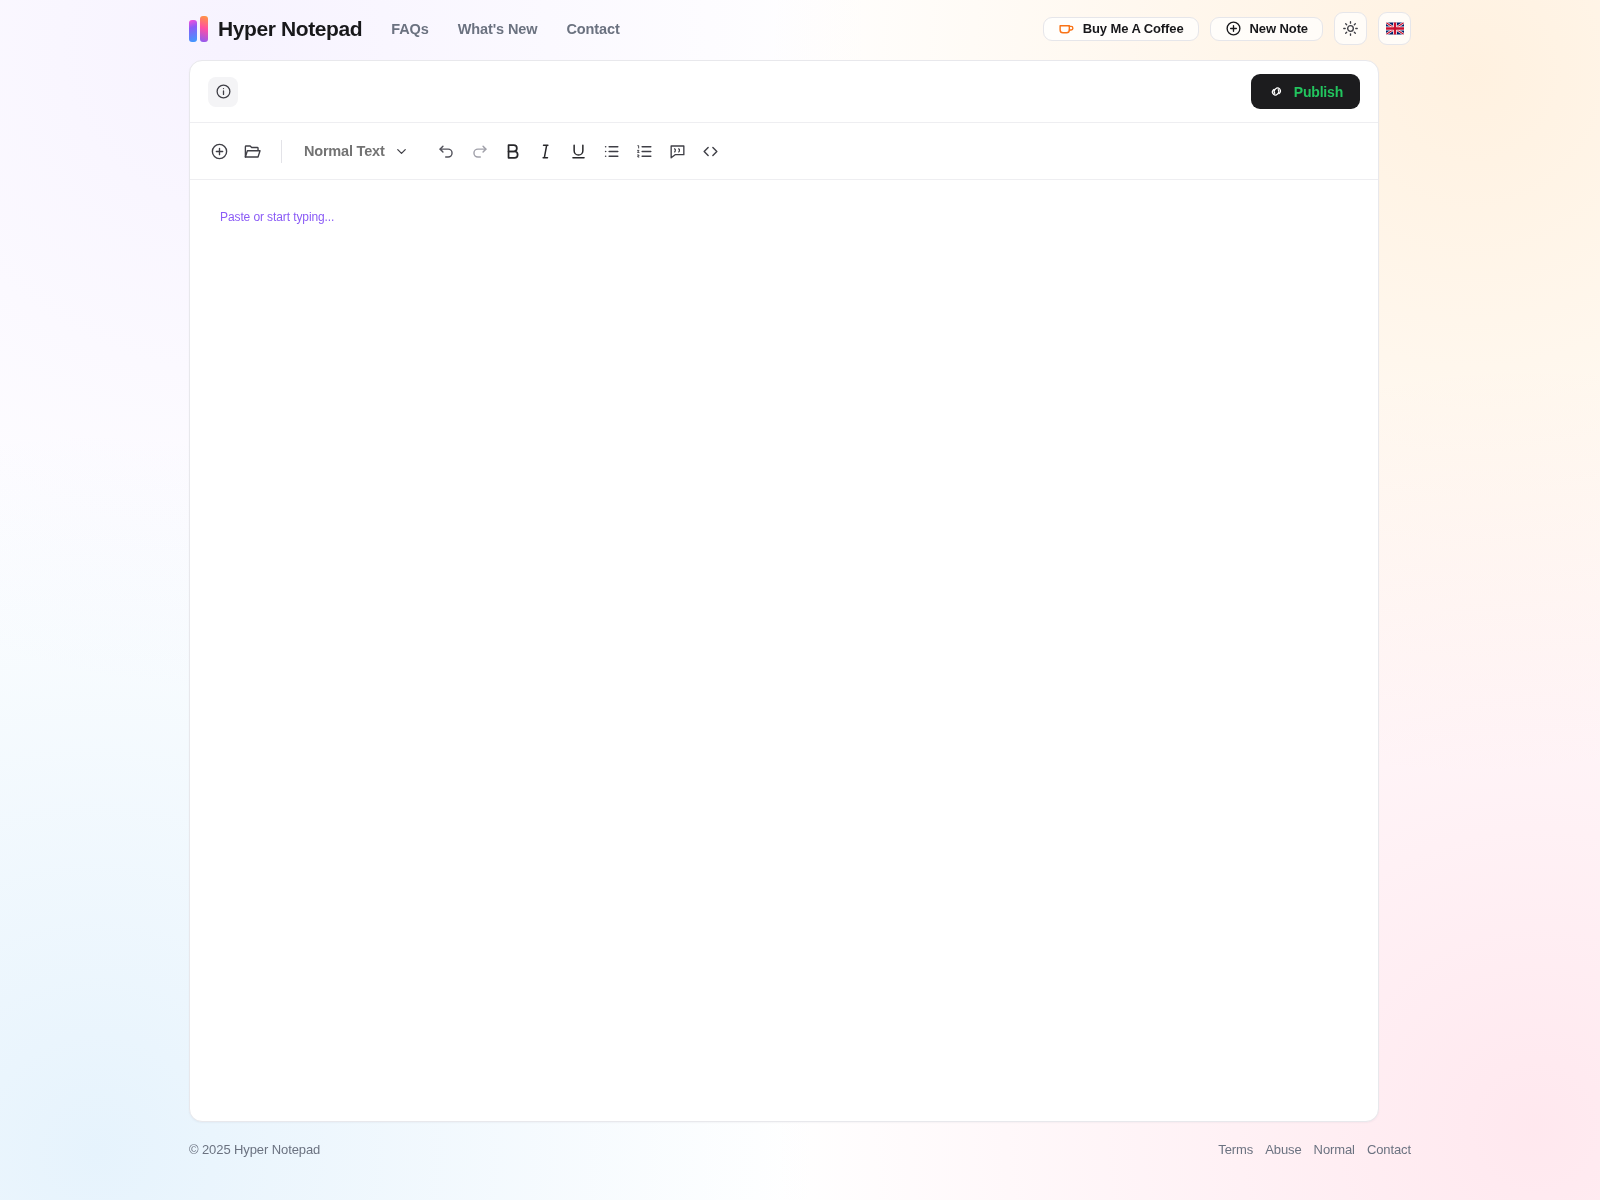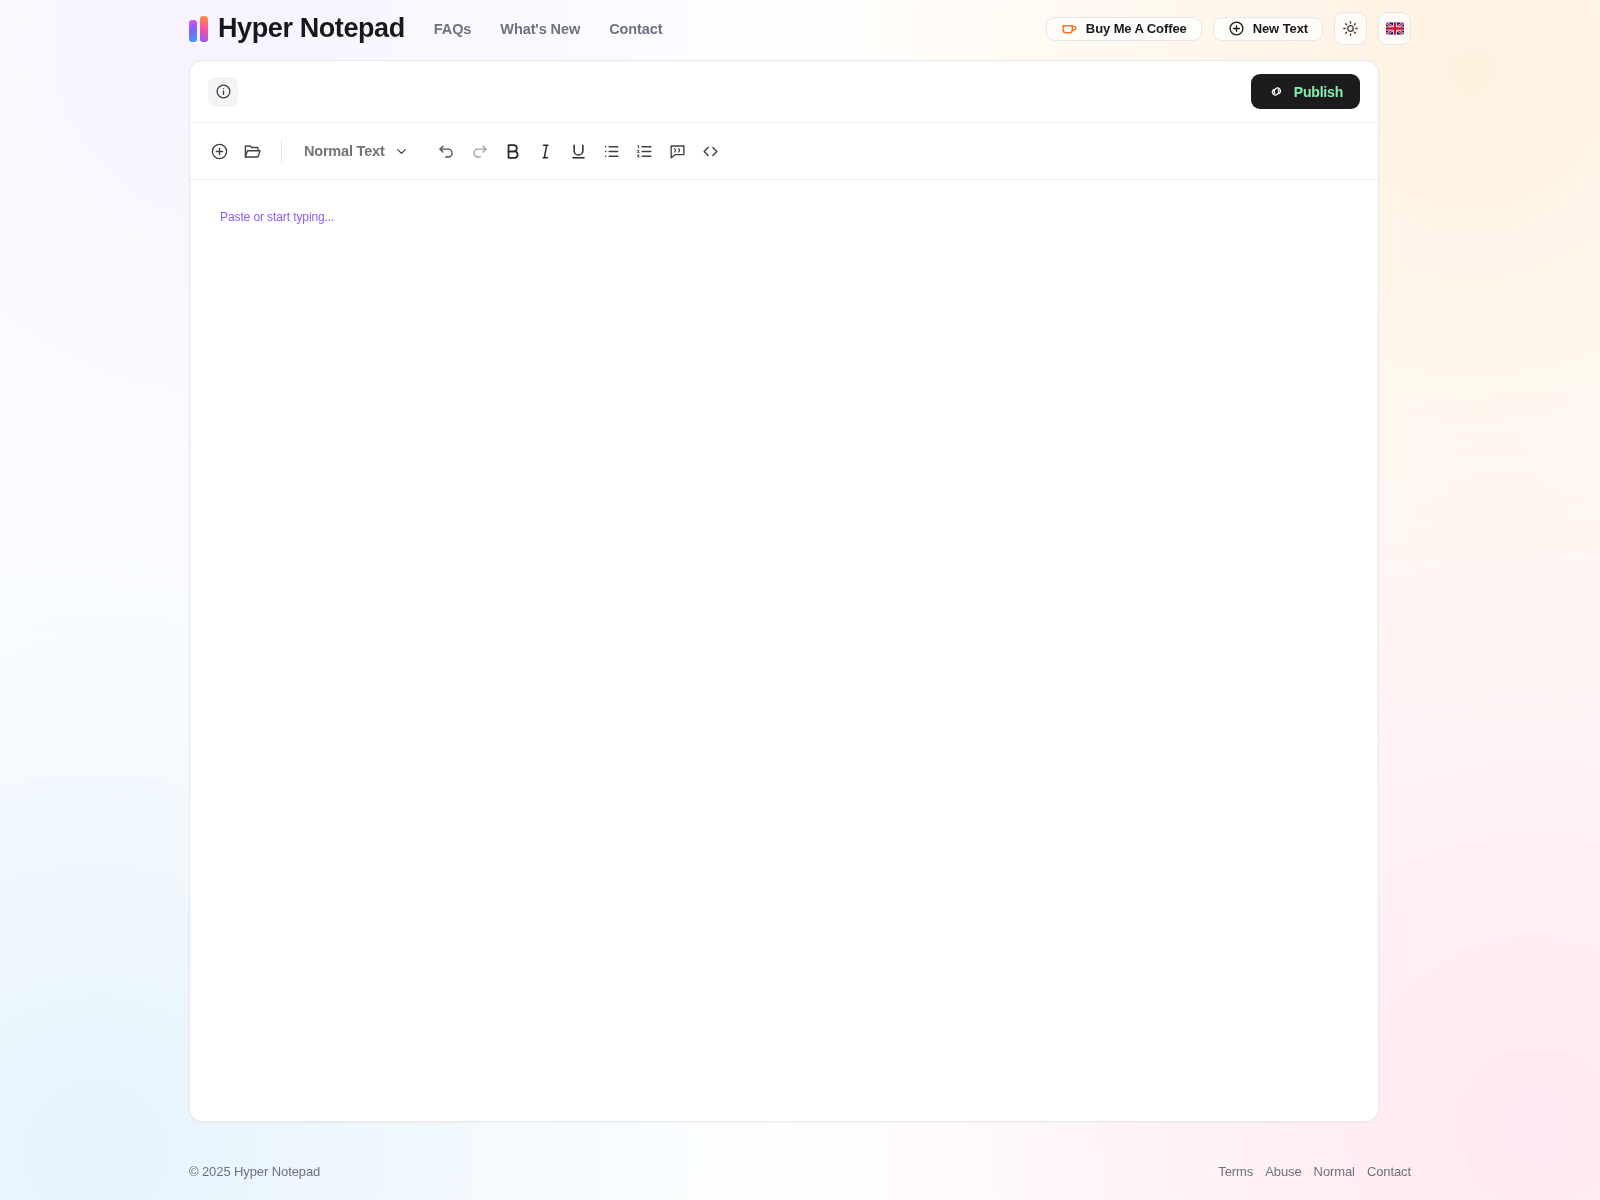--- a/index.html
+++ b/index.html
@@ -24,21 +24,21 @@
   .nav {
     position: absolute; left: 0; top: 0; width: 1600px; height: 57px;
     display: flex; align-items: center;
   }
   .brand { display: flex; align-items: center; gap: 10px; margin-left: 189px; }
   .logo { display: flex; gap: 3px; align-items: flex-end; }
   .logo .bar { width: 8px; border-radius: 3px; }
   .logo .bar.b1 { height: 22px; background: linear-gradient(160deg,#ff4fd8 0%, #8b5cf6 35%, #3b9dff 100%); }
   .logo .bar.b2 { height: 26px; background: linear-gradient(200deg,#ff9a3c 0%, #ff4fa3 48%, #8b5cf6 100%); }
   .brand-name {
-    font-size: 27px; font-weight: 700; color: #18181b; letter-spacing: -0.4px;
+    font-size: 21px; font-weight: 700; color: #18181b; letter-spacing: -0.4px;
   }
   .nav-links { display: flex; align-items: center; gap: 29px; margin-left: 29px; }
   .nav-link {
     font-size: 14.5px; font-weight: 600; color: #6b7280; letter-spacing: -0.1px;
     cursor: pointer; text-decoration: none; white-space: nowrap; text-align: center;
   }
   .nav-right {
     margin-left: auto; margin-right: 189px;
     display: flex; align-items: center; gap: 11px;
   }
@@ -69,21 +69,21 @@
     height: 62px; display: flex; align-items: center;
     padding: 0 18px; border-bottom: 1px solid #eeeef1; flex: 0 0 auto;
   }
   .info-btn {
     width: 30px; height: 30px; border-radius: 8px; background: #f4f4f6;
     display: flex; align-items: center; justify-content: center; cursor: pointer;
   }
   .publish-btn {
     margin-left: auto; display: flex; align-items: center; gap: 9px;
     height: 35px; padding: 0 17px; background: #1c1c1e; border-radius: 9px;
-    color: #86efac; font-size: 14px; font-weight: 700; letter-spacing: -0.2px; cursor: pointer;
+    color: #22c55e; font-size: 14px; font-weight: 700; letter-spacing: -0.2px; cursor: pointer;
   }
   .toolbar {
     height: 57px; display: flex; align-items: center; gap: 2px;
     padding: 0 14px; border-bottom: 1px solid #eeeef1; flex: 0 0 auto;
   }
   .tb-btn {
     width: 31px; height: 31px; display: flex; align-items: center; justify-content: center;
     border-radius: 7px; cursor: pointer;
   }
   .tb-sep { width: 1px; height: 23px; background: #e3e3e8; margin: 0 11px; }
@@ -92,21 +92,21 @@
     border-radius: 7px; cursor: pointer;
     font-size: 14.5px; font-weight: 700; color: #737373; letter-spacing: -0.2px;
     margin-right: 11px;
   }
   .editor-body { flex: 1 1 auto; padding: 30px 0 0 30px; }
   .placeholder { font-size: 12px; color: #8b5cf6; letter-spacing: -0.1px; }
 
   
   .footer {
     position: absolute; left: 0; bottom: 0; width: 1600px; height: 58px;
-    display: flex; align-items: center;
+    display: flex; align-items: flex-start;
   }
   .copyright { margin-left: 189px; font-size: 13px; color: #6b7280; letter-spacing: -0.1px; }
   .foot-links { margin-left: auto; margin-right: 189px; display: flex; gap: 12px; }
   .foot-link { font-size: 13px; color: #6b7280; letter-spacing: -0.1px; cursor: pointer; text-decoration: none; }
   svg { display: block; }
 </style>
 </head>
 <body>
 
 <div id="root">
@@ -139,21 +139,21 @@
         <span>Buy Me A Coffee</span>
       </div>
 
       <div class="pill">
         <span>
           <svg width="17" height="17" viewBox="0 0 24 24" fill="none" stroke="#18181b" stroke-width="1.9" stroke-linecap="round">
             <circle cx="12" cy="12" r="9"></circle>
               <path d="M12 8v8M8 12h8"></path>
           </svg>
         </span>
-        <span>New Text</span>
+        <span>New Note</span>
       </div>
 
       <div class="icon-btn">
         <span>
           <svg width="17" height="17" viewBox="0 0 24 24" fill="none" stroke="#3f3f46" stroke-width="1.9" stroke-linecap="round">
             <circle cx="12" cy="12" r="4"></circle>
             <path d="M12 2.5v2M12 19.5v2M2.5 12h2M19.5 12h2M5.2 5.2l1.4 1.4M17.4 17.4l1.4 1.4M18.8 5.2l-1.4 1.4M6.6 17.4l-1.4 1.4"></path>
           </svg>
         </span>
       </div>

